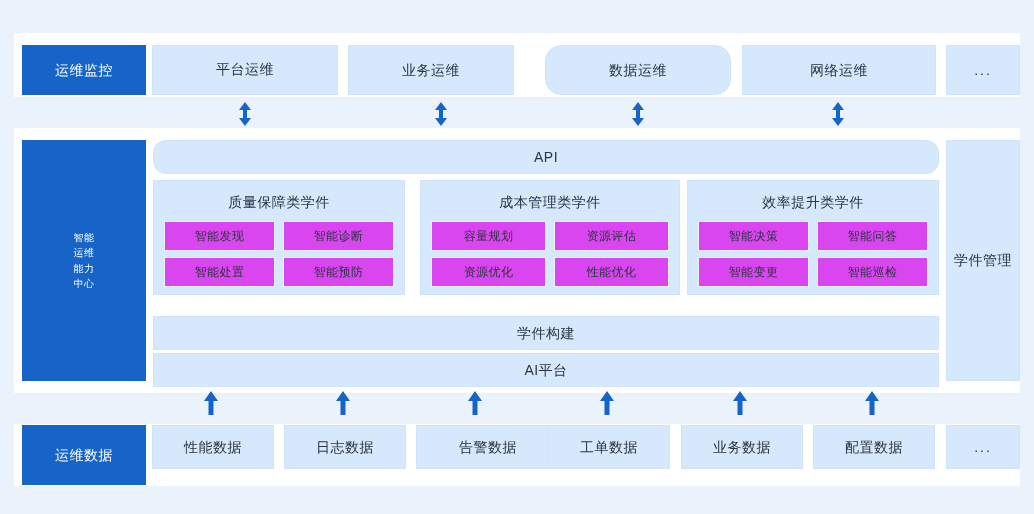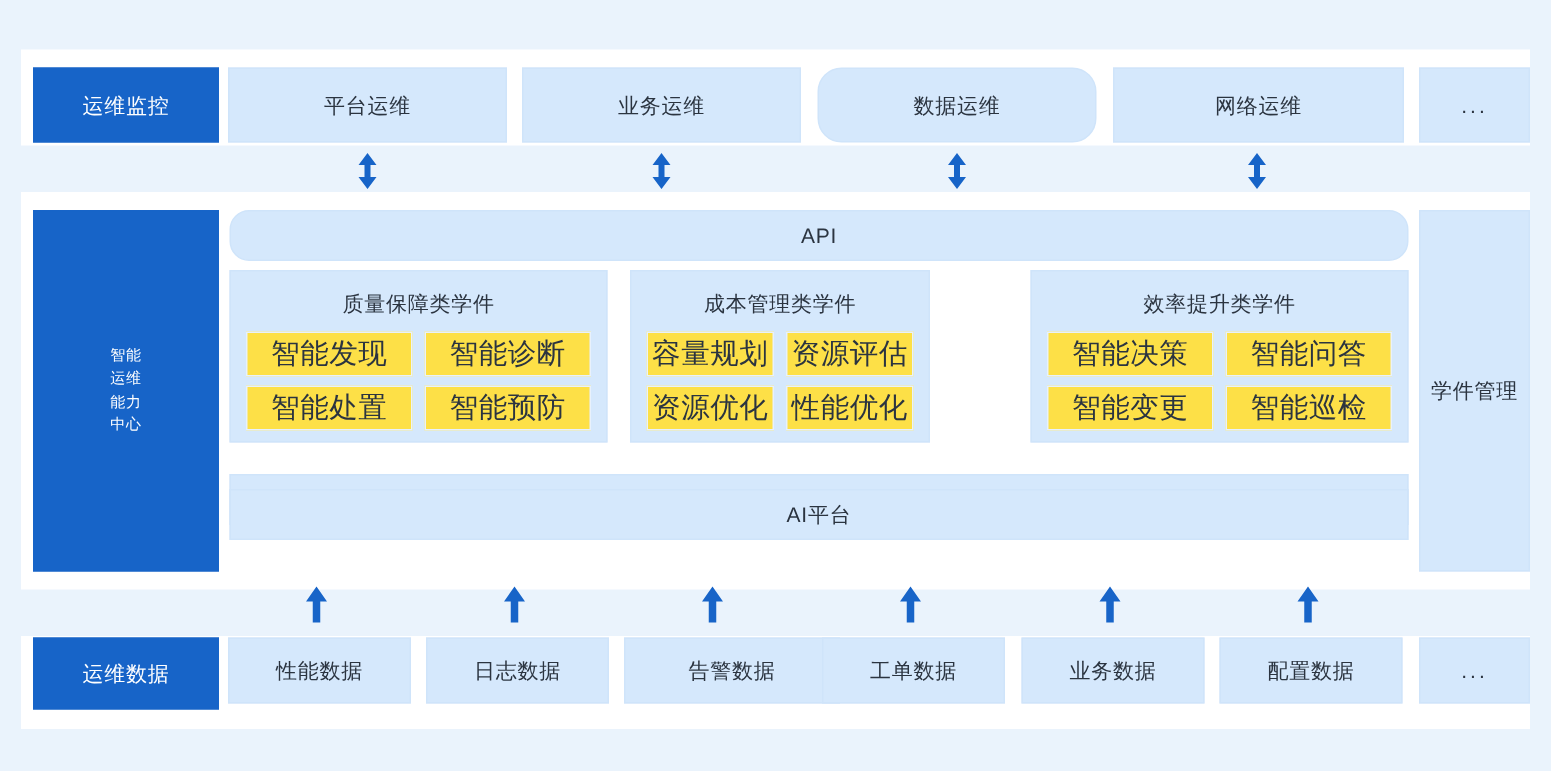--- a/index.html
+++ b/index.html
@@ -73,55 +73,55 @@
   #mid-right{
     left:946px;top:140px;width:74px;height:241px;
     font-size:14px;line-height:1.5;
   }
   .mid-bar{
     left:153px;width:786px;height:34px;
     font-size:14px;
   }
   #bar-api{top:140px;border-radius:13px;}
   #bar-build{top:316px;}
-  #bar-ai{top:326px;}
+  #bar-ai{top:353px;}
 
   .grp{top:180px;height:115px;}
   .grp-title{
     text-align:center;font-size:14px;color:#2b3440;
     margin-top:11px;margin-bottom:9px;letter-spacing:.5px;
   }
   .grp-grid{
     display:grid;grid-template-columns:1fr 1fr;
     gap:6px 8px;padding:0 10px 10px 10px;
   }
   .cell{
-    background:#fde047;border:1px solid #e8f1fc;
+    background:#d946ef;border:1px solid #e8f1fc;
     height:30px;display:flex;align-items:center;justify-content:center;
-    font-size:19px;color:#2b3440;letter-spacing:.4px;
+    font-size:12px;color:#2b3440;letter-spacing:.4px;
     box-sizing:border-box;
   }
 
   
-  #r3-label{left:22px;top:425px;width:124px;height:48px;}
+  #r3-label{left:22px;top:425px;width:124px;height:60px;}
   .r3-item{top:425px;height:44px;}
 
   .ellipsis{font-size:14px;letter-spacing:2px;color:#41505f;}
 </style>
 </head>
 <body>
 
 <div id="stage">
 
   <div class="panel" id="panel-top"></div>
 
   <div class="box dark" id="r1-label">运维监控</div>
 
-  <div class="box light r1-item" id="r1-i0" style="left:152px;width:186px;">平台运维</div>
-  <div class="box light r1-item" id="r1-i1" style="left:348px;width:186px;">业务运维</div>
+  <div class="box light r1-item" id="r1-i0" style="left:152px;width:186px;font-family:Liberation Mono, monospace;">平台运维</div>
+  <div class="box light r1-item" id="r1-i1" style="left:348px;width:166px;">业务运维</div>
   <div class="box light r1-item" id="r1-i2" style="left:545px;width:186px;border-radius:16px;">数据运维</div>
   <div class="box light r1-item" id="r1-i3" style="left:742px;width:194px;">网络运维</div>
   <div class="box light r1-item ellipsis" id="r1-i4" style="left:946px;width:74px;">...</div>
 
   <div class="dbl-arrow" style="left:233px;">
     <svg width="24" height="28" viewBox="0 0 24 28">
       <path d="M12 2 L18 10 L14 10 L14 18 L18 18 L12 26 L6 18 L10 18 L10 10 L6 10 Z" fill="#1764c8"></path>
     </svg>
   </div>
   <div class="dbl-arrow" style="left:429px;">
@@ -159,21 +159,21 @@
   <div class="box group grp" style="left:153px;width:252px;">
     <div class="grp-title">质量保障类学件</div>
     <div class="grp-grid">
       <div class="cell">智能发现</div>
       <div class="cell">智能诊断</div>
       <div class="cell">智能处置</div>
       <div class="cell">智能预防</div>
     </div>
   </div>
 
-  <div class="box group grp" style="left:420px;width:200px;">
+  <div class="box group grp" style="left:420px;width:260px;">
     <div class="grp-title">成本管理类学件</div>
     <div class="grp-grid">
       <div class="cell">容量规划</div>
       <div class="cell">资源评估</div>
       <div class="cell">资源优化</div>
       <div class="cell">性能优化</div>
     </div>
   </div>
 
   <div class="box group grp" style="left:687px;width:252px;">

